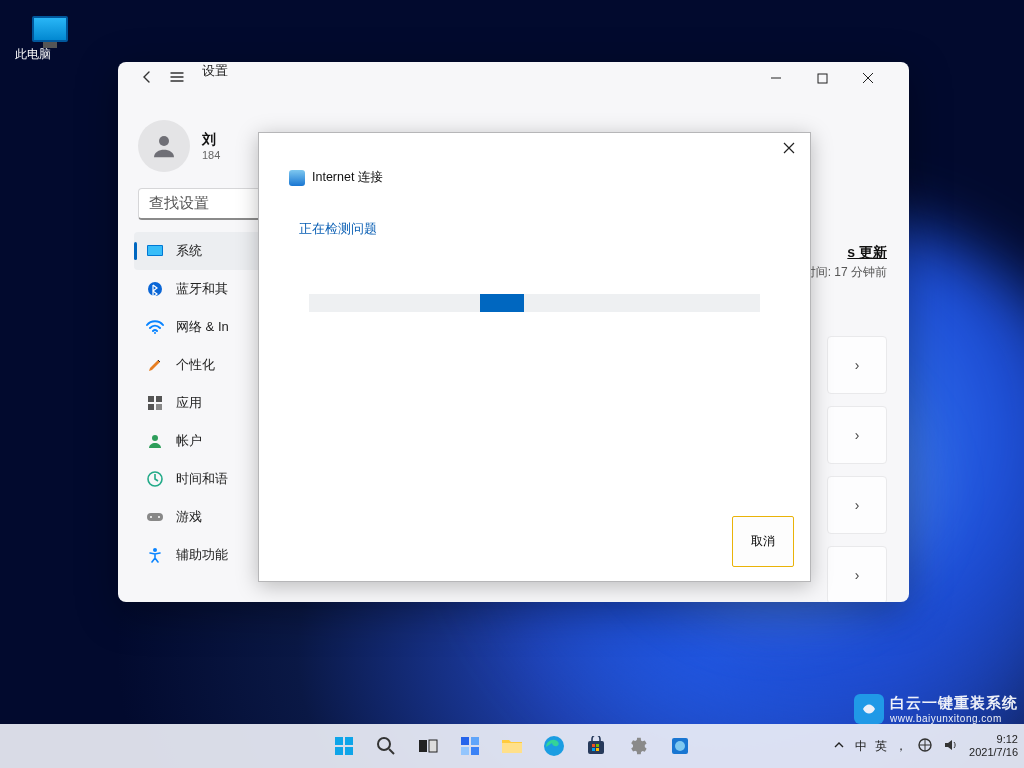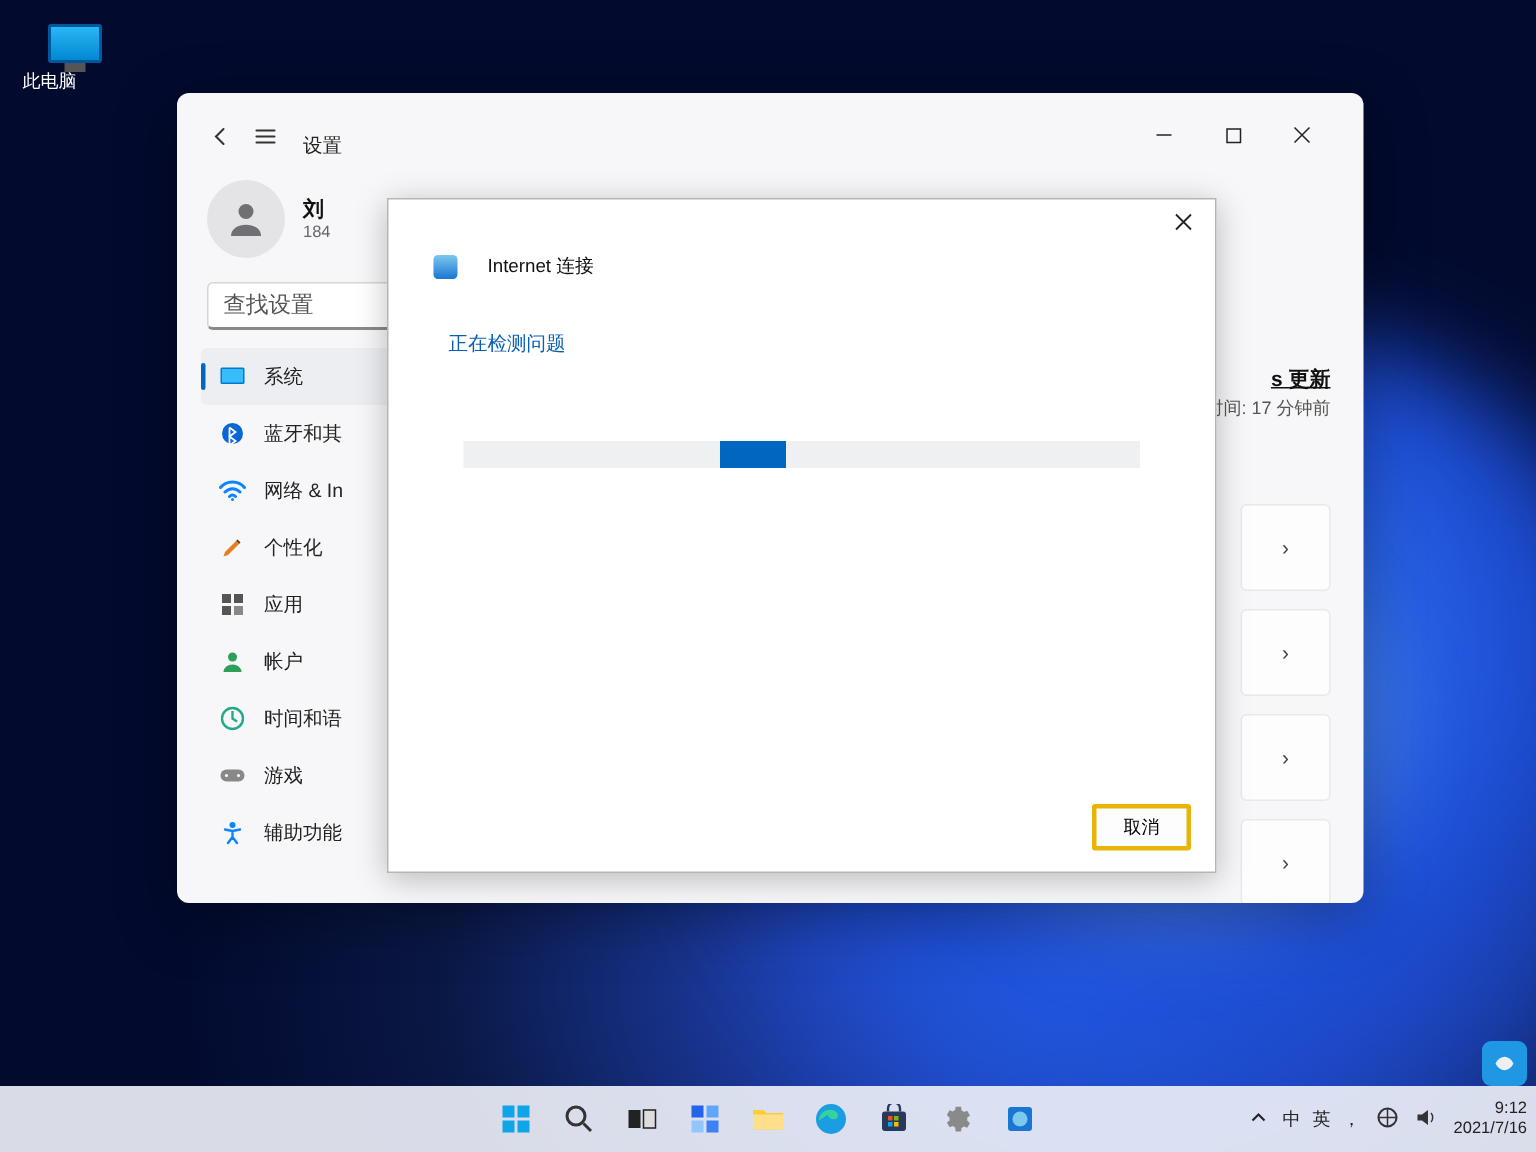--- a/index.html
+++ b/index.html
@@ -26,21 +26,21 @@
 .desktop-icon { position: absolute; top: 10px; left: 15px; width: 70px; text-align: left; color: #fff; font-size: 12px; }
 .desktop-icon .pc { width: 36px; height: 26px; margin: 6px auto 4px; background: linear-gradient(#29b6f6,#0288d1); border: 2px solid #01579b; border-radius: 2px; position: relative; }
 .desktop-icon .pc::after { content: ""; position: absolute; bottom: -8px; left: 50%; transform: translateX(-50%); width: 14px; height: 6px; background: #555; }
 
 
 .settings-window {
   position: absolute; top: 62px; left: 118px; width: 791px; height: 540px;
   background: #f7f7f9; border-radius: 8px; box-shadow: 0 10px 40px rgba(0,0,0,0.35);
   display: flex; flex-direction: column;
 }
-.titlebar { height: 44px; display: flex; align-items: flex-end; padding: 0 18px 0 14px; }
+.titlebar { height: 44px; display: flex; align-items: flex-start; padding: 0 18px 0 14px; }
 .tb-btn { width: 30px; height: 30px; display: flex; align-items: center; justify-content: center; color: #444; border-radius: 4px; }
 .tb-title { font-size: 13px; margin-left: 10px; color: #222; }
 .tb-spacer { flex: 1; }
 .win-ctrl { width: 46px; height: 32px; display: flex; align-items: center; justify-content: center; color: #222; }
 
 .settings-body { display: flex; flex: 1; overflow: hidden; }
 .sidebar { width: 278px; padding: 0 8px 6px 16px; display: flex; flex-direction: column; }
 .profile { display: flex; align-items: center; gap: 12px; padding: 14px 8px 16px 4px; }
 .avatar { width: 52px; height: 52px; border-radius: 50%; background: #e4e4e6; display: flex; align-items: center; justify-content: center; }
 .avatar svg { width: 30px; height: 30px; fill: #6f6f76; }
@@ -66,27 +66,27 @@
 
 
 .dialog {
   position: absolute; top: 132px; left: 258px; width: 553px; height: 450px;
   background: #fff; border: 1px solid #b6b6b8; box-shadow: 0 4px 20px rgba(0,0,0,0.25);
   display: flex; flex-direction: column;
 }
 .dlg-header { height: 30px; display: flex; align-items: center; justify-content: flex-end; padding: 0 6px; }
 .dlg-close { width: 30px; height: 26px; display: flex; align-items: center; justify-content: center; }
 .dlg-inner { padding: 6px 30px 0 30px; flex: 1; }
-.dlg-title-row { display: flex; align-items: center; gap: 20px; font-size: 12.5px; color: #111; margin-bottom: 34px; }
+.dlg-title-row { display: flex; align-items: center; gap: 7px; font-size: 12.5px; color: #111; margin-bottom: 34px; }
 .dlg-title-row .globe { width: 16px; height: 16px; background: linear-gradient(#7ec8f0,#1976d2); border-radius: 3px; position: relative; }
 .dlg-heading { color: #0a5fb4; font-size: 13px; font-weight: 400; margin-bottom: 56px; padding-left: 10px; }
 .progress { height: 18px; background: #eef0f2; margin: 0 20px; position: relative; overflow: hidden; }
 .progress .bar { position: absolute; top: 0; bottom: 0; left: 38%; width: 44px; background: #0067c0; }
 .dlg-footer { padding: 10px 16px 14px; display: flex; justify-content: flex-end; border-top: 0; }
-.btn-cancel { padding: 4px 18px; font-size: 12px; border: 3px solid #eab308; background: #fdfdfd; border-radius: 2px; text-align: center; }
+.btn-cancel { padding: 16px 18px; font-size: 12px; border: 1px solid #eab308; background: #fdfdfd; border-radius: 2px; text-align: center; }
 
 
 .taskbar { position: absolute; left: 0; right: 0; bottom: 0; height: 44px; background: rgba(235,238,246,0.92); display: flex; align-items: center; }
 .tb-center { position: absolute; left: 50%; transform: translateX(-50%); display: flex; gap: 4px; }
 .tb-ico { width: 38px; height: 38px; display: flex; align-items: center; justify-content: center; border-radius: 4px; }
 .tray { position: absolute; right: 6px; display: flex; align-items: center; gap: 10px; font-size: 11px; color: #222; }
 .tray .stack { text-align: right; line-height: 1.2; }
 .ime { display: flex; gap: 8px; font-size: 12px; align-items: center; }
 
 
@@ -295,20 +295,24 @@
     <button class="btn-cancel">取消</button>
   </div>
 </div>
 
 <div class="watermark">
   <div class="wm-logo">
     <svg width="18" height="18" viewBox="0 0 18 18">
         <path d="M3 9c3-6 9-6 12 0-3 6-9 6-12 0z" fill="#fff"></path>
       </svg>
   </div>
+  <div class="wm-text">
+    <div class="t1">白云一键重装系统</div>
+    <div class="t2">www.baiyunxitong.com</div>
+  </div>
 </div>
 
 <div class="taskbar">
   <div class="tb-center">
     <div class="tb-ico">
       <svg width="22" height="22" viewBox="0 0 22 22">
           <rect x="2" y="2" width="8" height="8" fill="#0ea5e9"></rect>
           <rect x="12" y="2" width="8" height="8" fill="#0ea5e9"></rect>
           <rect x="2" y="12" width="8" height="8" fill="#0ea5e9"></rect>
           <rect x="12" y="12" width="8" height="8" fill="#0ea5e9"></rect>

